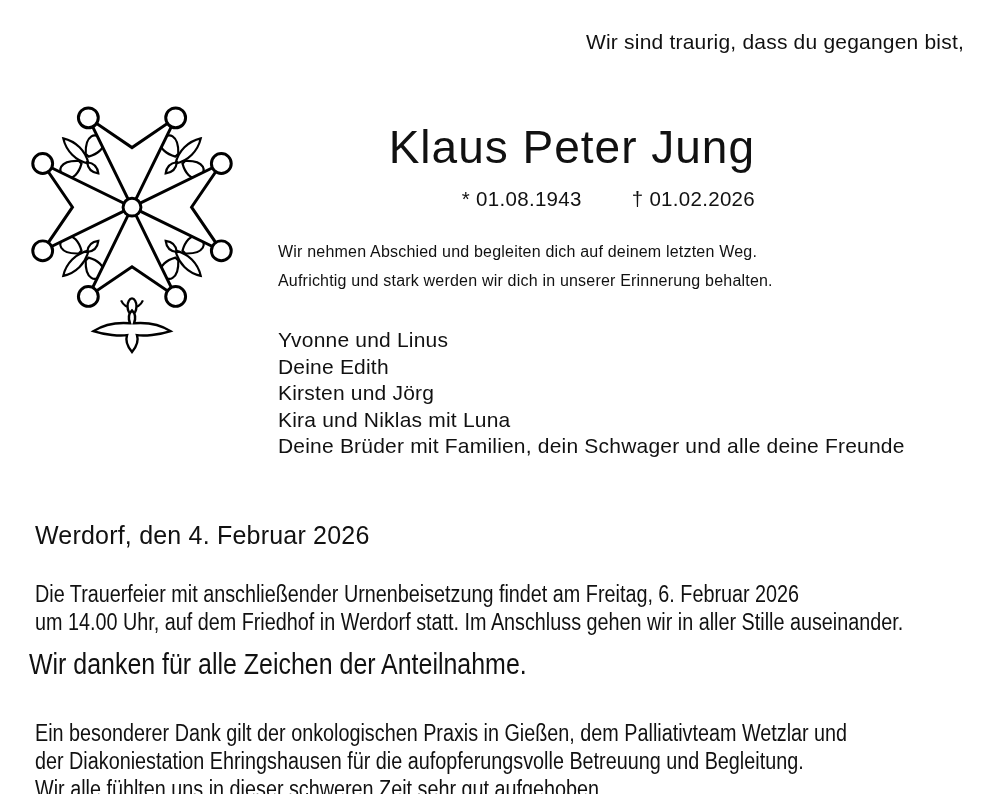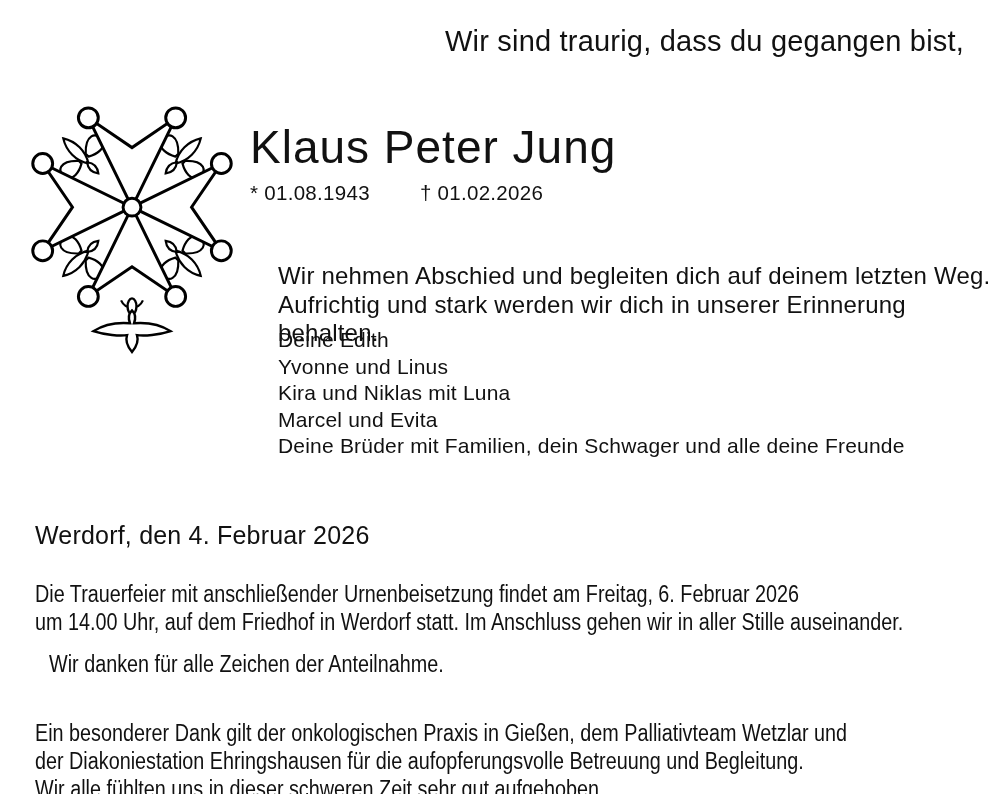--- a/index.html
+++ b/index.html
@@ -7,60 +7,60 @@
     width: 1000px; height: 794px;
     background: #ffffff;
     color: #111111;
     font-family: "Liberation Sans", "DejaVu Sans", sans-serif;
     position: relative;
     overflow: hidden;
   }
   .quote {
     position: absolute; top: 28px; right: 36px;
     text-align: left;
-    font-size: 29px; line-height: 27.5px;
+    font-size: 21px; line-height: 27.5px;
     letter-spacing: 0.2px;
   }
   .emblem {
     position: absolute; left: 30px; top: 96px;
     width: 205px; height: 258px;
   }
   .name-block {
     position: absolute; left: 250px; top: 120px; width: 505px;
-    text-align: left;
+    text-align: right;
   }
   .name {
     font-size: 46px; letter-spacing: 1px; font-weight: normal;
     margin: 0;
   }
-  .dates { margin-top: 7px; font-size: 20.5px; letter-spacing: 0.3px; }
+  .dates { margin-top: 13px; font-size: 20.5px; letter-spacing: 0.3px; }
   .dates .birth { margin-right: 44px; }
   .tribute {
-    position: absolute; left: 278px; top: 262px;
-    font-size: 24px; line-height: 28.5px; letter-spacing: 0.2px;
+    position: absolute; left: 278px; top: 238px;
+    font-size: 16px; line-height: 28.5px; letter-spacing: 0.2px;
   }
   .mourners {
     position: absolute; left: 278px; top: 327px;
     font-size: 21px; line-height: 26.6px; letter-spacing: 0.2px;
   }
   .dateline {
     position: absolute; left: 35px; top: 521px;
     font-size: 25px; letter-spacing: 0.2px;
   }
   .condensed {
     transform: scaleX(0.86); transform-origin: 0 0;
     white-space: nowrap;
   }
   .funeral {
     position: absolute; left: 35px; top: 580px;
     font-size: 23px; line-height: 28px;
   }
   .thanks-line {
-    position: absolute; left: 49px; top: 650px;
-    font-size: 23px; line-height: 28px;
+    position: absolute; left: 29px; top: 650px;
+    font-size: 29px; line-height: 28px;
   }
   .special {
     position: absolute; left: 35px; top: 682px;
     font-size: 23px; line-height: 28px; margin-top: 37px;
   }
   svg .ln { fill: #ffffff; stroke: #000000; }
 </style>
 </head>
 <body>
 
@@ -110,24 +110,24 @@
     <span>† 01.02.2026</span>
   </div>
 </div>
 
 <div class="tribute">
   <div>Wir nehmen Abschied und begleiten dich auf deinem letzten Weg.</div>
   <div>Aufrichtig und stark werden wir dich in unserer Erinnerung behalten.</div>
 </div>
 
 <div class="mourners">
+  <div>Yvonne und Linus</div>
   <div>Deine Edith</div>
-  <div>Yvonne und Linus</div>
+  <div>Kirsten und Jörg</div>
   <div>Kira und Niklas mit Luna</div>
-  <div>Marcel und Evita</div>
   <div>Deine Brüder mit Familien, dein Schwager und alle deine Freunde</div>
 </div>
 
 <div class="dateline">Werdorf, den 4. Februar 2026</div>
 
 <div class="funeral">
   <div class="condensed">
     <div>Die Trauerfeier mit anschließender Urnenbeisetzung findet am Freitag, 6. Februar 2026</div>
     <div>um 14.00 Uhr, auf dem Friedhof in Werdorf statt. Im Anschluss gehen wir in aller Stille auseinander.</div>
   </div>

